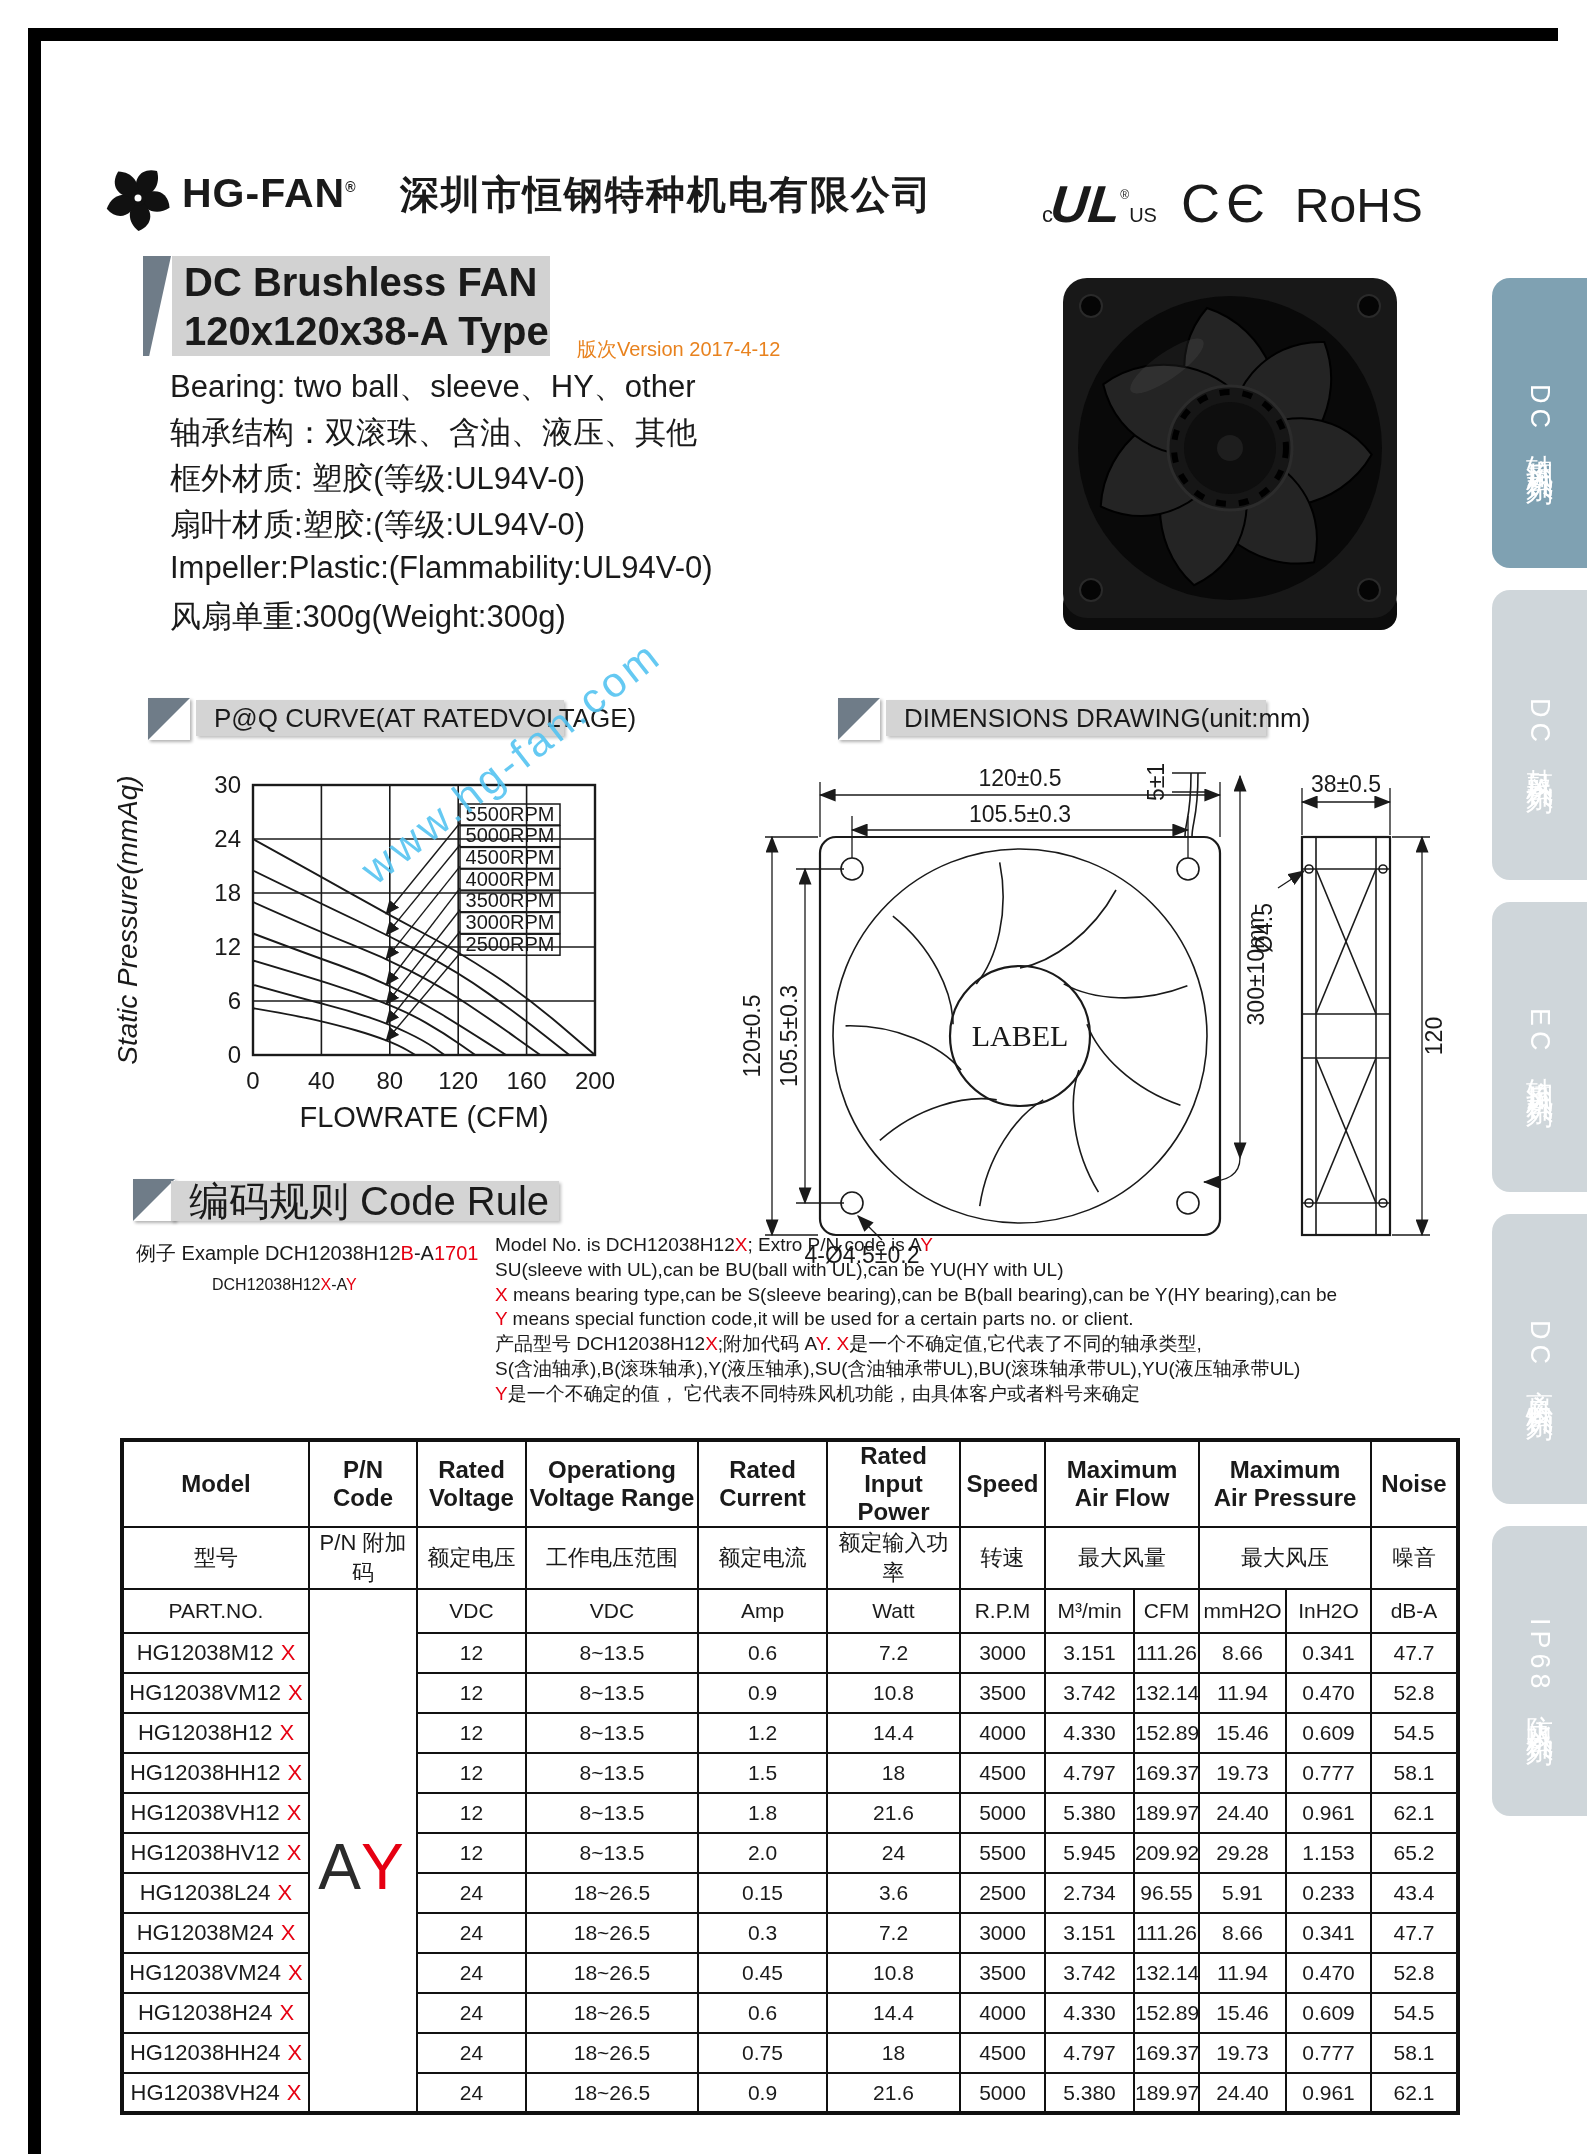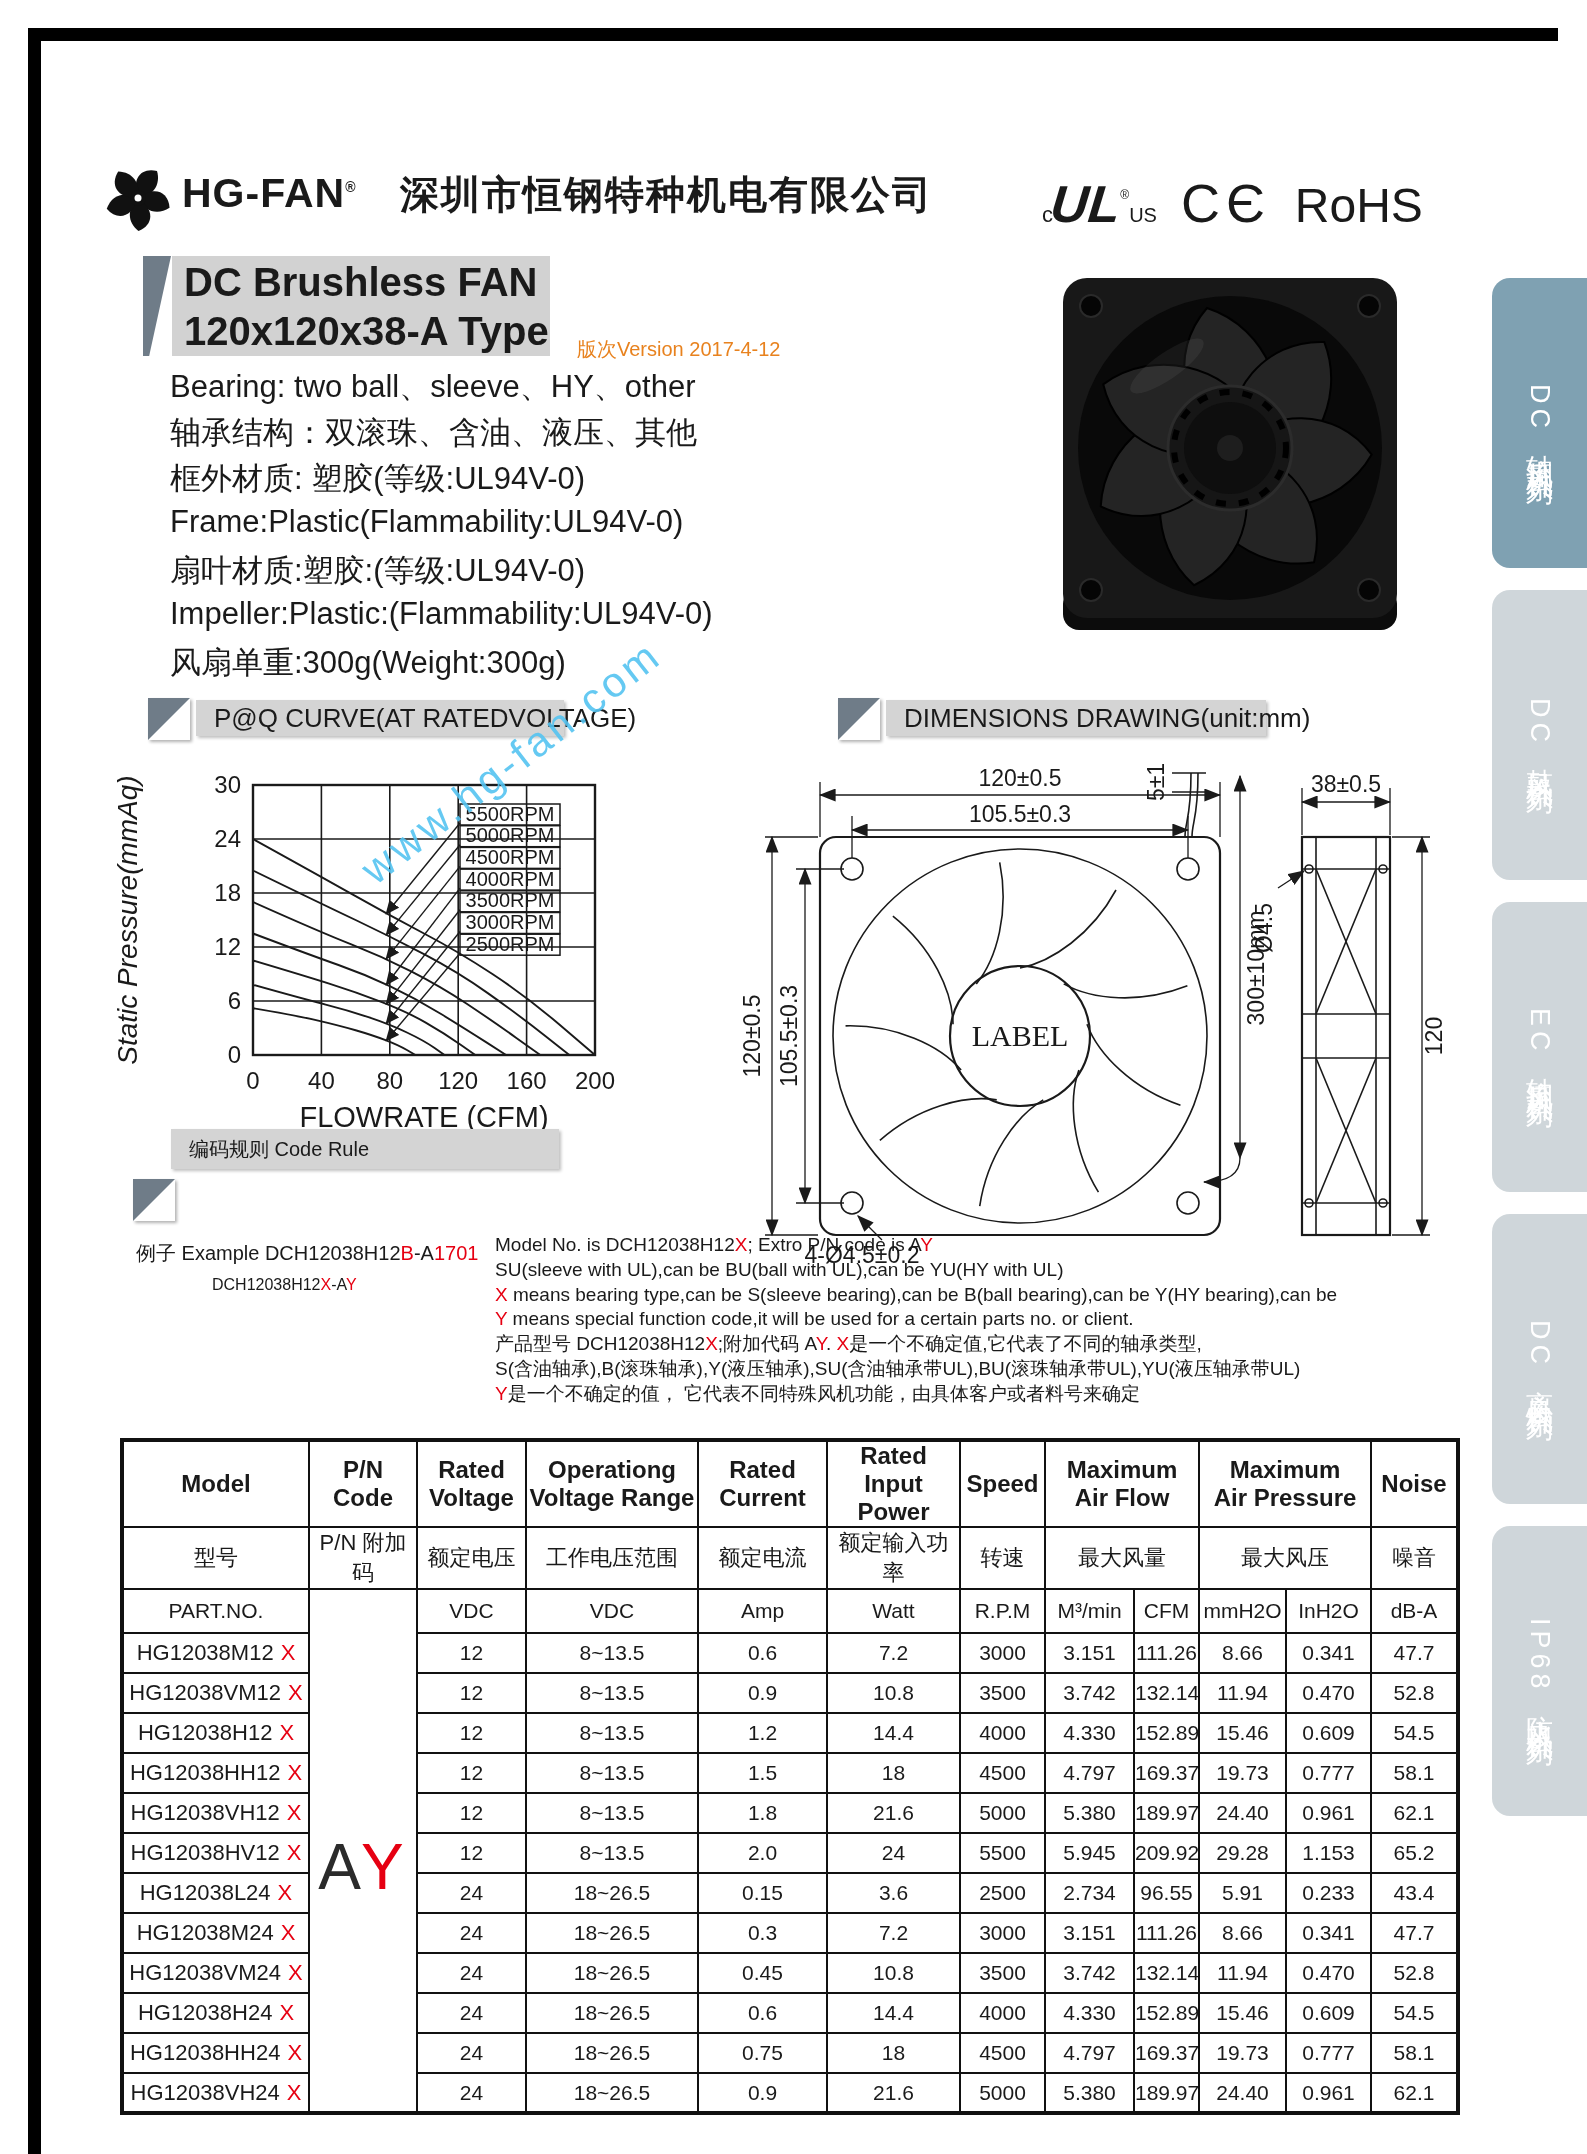--- a/index.html
+++ b/index.html
@@ -42,21 +42,21 @@
   .sec-marker:before{content:"";position:absolute;left:0;top:0;width:100%;height:100%;
        background:#6f7c88;clip-path:polygon(0 0,100% 0,0 100%);}
   .sec-bar{height:36px;background:#d4d4d4;font-size:26px;font-weight:500;
            display:flex;align-items:center;padding-left:18px;box-sizing:border-box;
            box-shadow:2px 2px 3px rgba(0,0,0,.25);white-space:nowrap;}
   #pq-marker{left:148px;top:698px;}
   #pq-bar{left:196px;top:700px;width:368px;}
   #dim-marker{left:838px;top:698px;}
   #dim-bar{left:886px;top:700px;width:380px;}
   #code-marker{left:133px;top:1179px;}
-  #code-bar{left:171px;top:1129px;width:388px;height:40px;font-size:20px;}
+  #code-bar{left:171px;top:1181px;width:388px;height:40px;font-size:40px;}
 
   
   #pq-chart{left:105px;top:745px;}
   #pq-chart .grid{stroke:#1a1a1a;stroke-width:1.6;}
   #pq-chart .plotborder{fill:none;stroke:#1a1a1a;stroke-width:2.4;}
   #pq-chart .curve{fill:none;stroke:#1a1a1a;stroke-width:1.9;}
   #pq-chart .tick{font-size:24px;fill:#1a1a1a;}
   #pq-chart .xlabel{font-size:29px;fill:#1a1a1a;text-anchor:middle;}
   #pq-chart .ylabel{font-size:28px;fill:#1a1a1a;font-style:italic;}
   #pq-chart .lblbox{fill:none;stroke:#1a1a1a;stroke-width:1.5;}
@@ -146,21 +146,20 @@
   <div class="abs" id="title-box">
     <div>DC Brushless FAN</div>
     <div>120x120x38-A Type</div>
   </div>
   <div class="abs" id="version">版次Version 2017-4-12</div>
 
   <div class="abs" id="specs">
       <div class="spec-line">Bearing: two ball、sleeve、HY、other</div>
       <div class="spec-line">轴承结构：双滚珠、含油、液压、其他</div>
       <div class="spec-line">框外材质: 塑胶(等级:UL94V-0)</div>
-      <div class="spec-line">Frame:Plastic(Flammability:UL94V-0)</div>
       <div class="spec-line">扇叶材质:塑胶:(等级:UL94V-0)</div>
       <div class="spec-line">Impeller:Plastic:(Flammability:UL94V-0)</div>
       <div class="spec-line">风扇单重:300g(Weight:300g)</div>
     </div>
 
   <svg class="abs" id="fan-photo" viewBox="0 0 350 410" width="350" height="410">
     <rect x="8" y="338" width="334" height="42" rx="16" fill="#0c0c0c"></rect>
     <rect x="8" y="28" width="334" height="340" rx="24" fill="#181818"></rect>
     <circle cx="175" cy="198" r="152" fill="#090909"></circle>
     <g>

